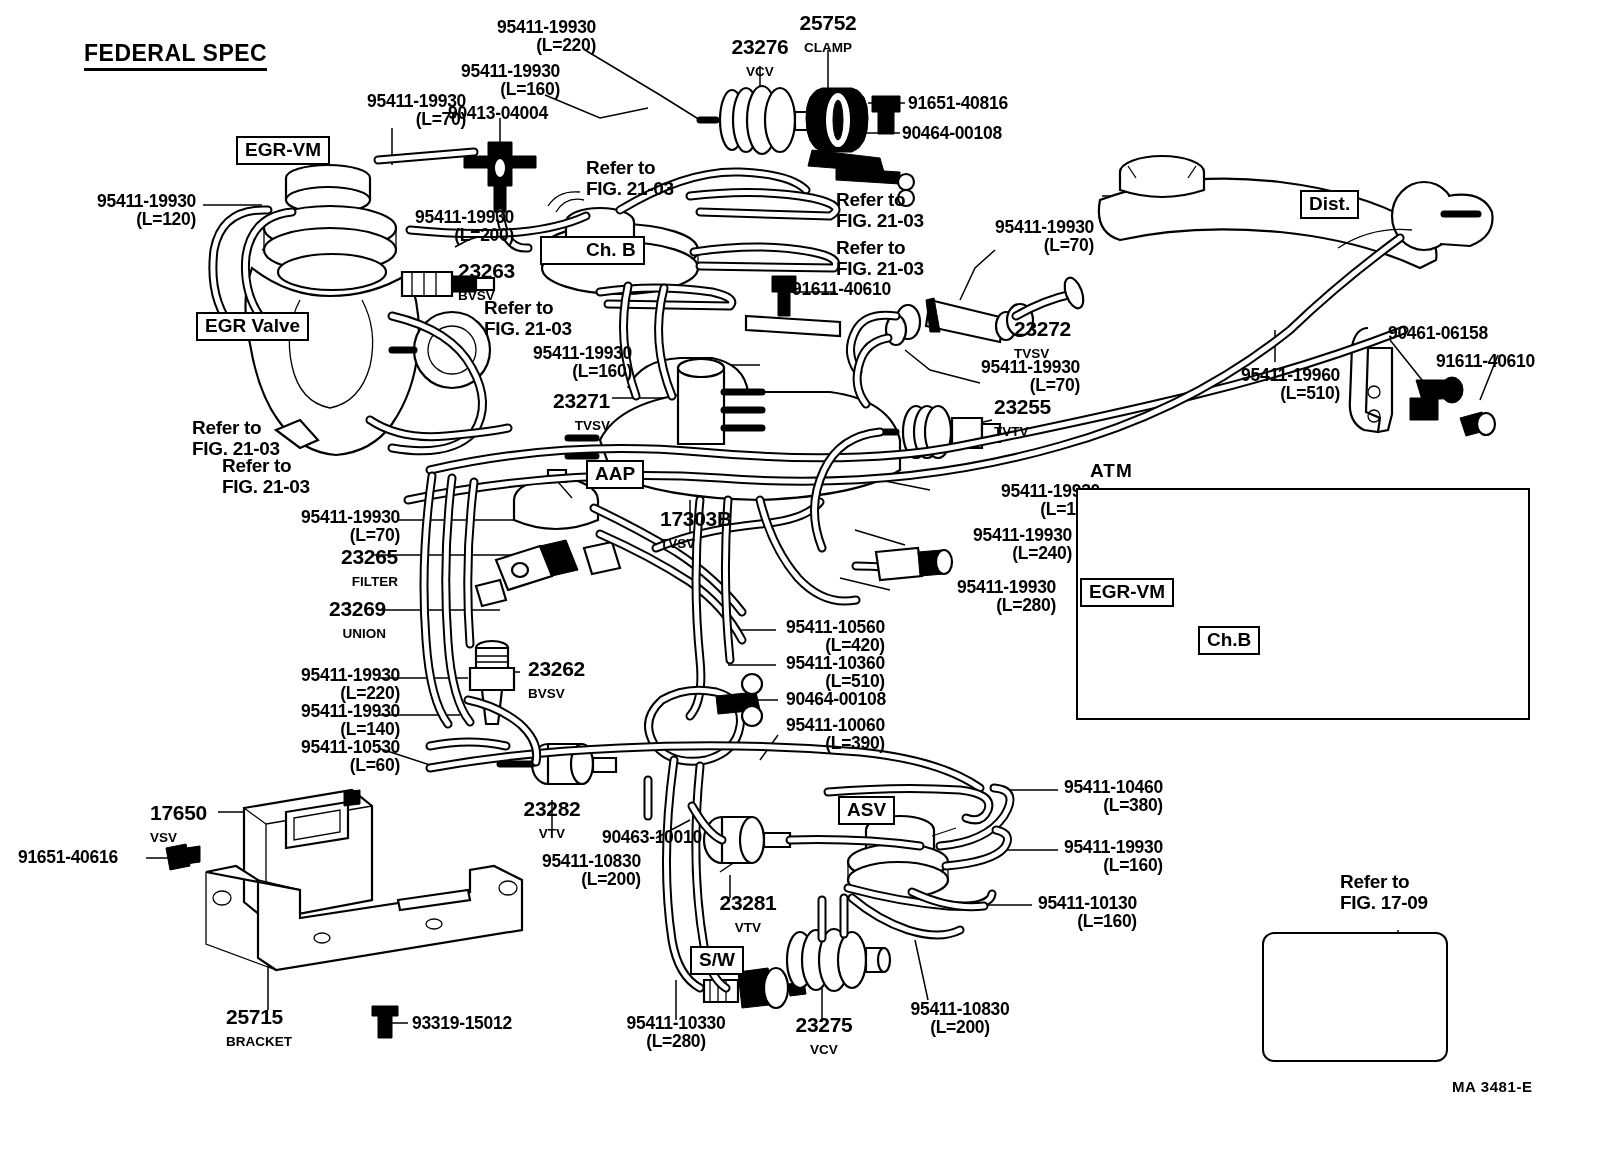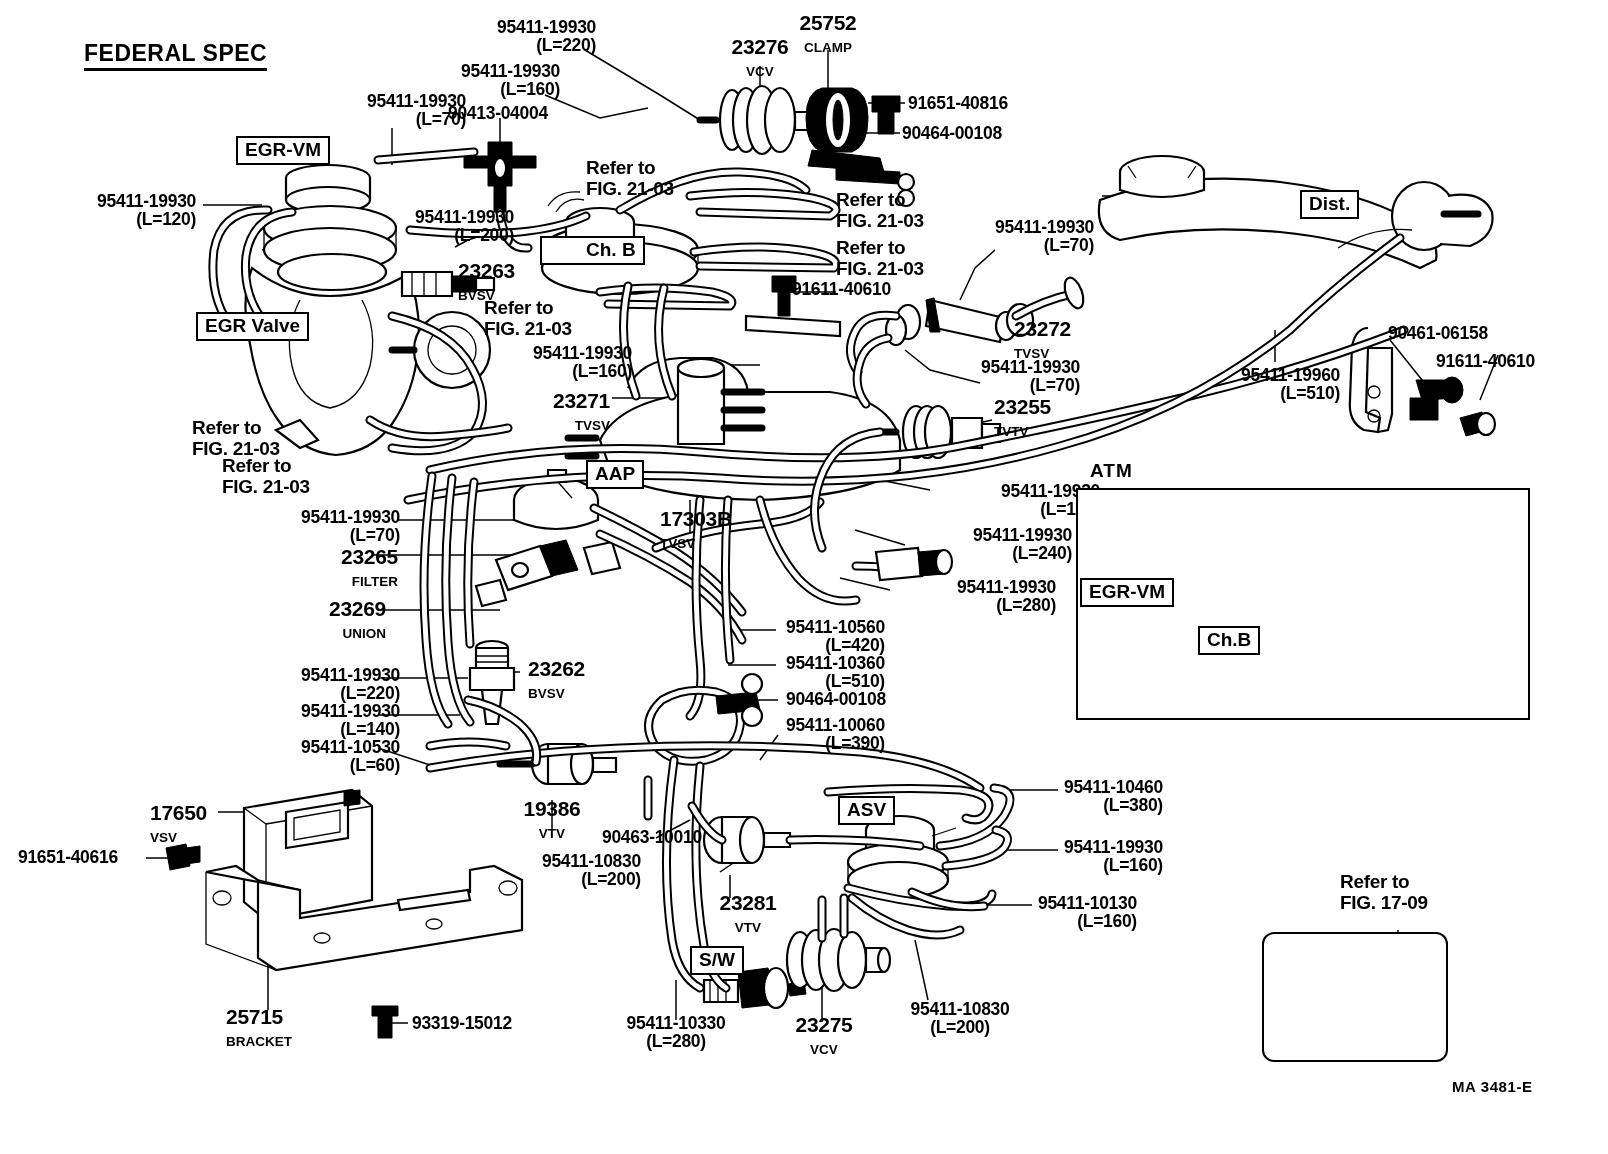--- a/index.html
+++ b/index.html
@@ -631,21 +631,21 @@
 <span>(L=140)</span></div>
 
 <div class="lbl pn2" style="left:252px;top:738px;width:148px;"><span>95411-10530</span>
 <span>(L=60)</span></div>
 
 <div class="lbl big" style="left:150px;top:802px;"><span>17650</span>
 <span class="sub">VSV</span></div>
 
 <div class="lbl pn" style="left:18px;top:848px;"><span>91651-40616</span></div>
 
-<div class="lbl big ctr" style="left:500px;top:798px;width:104px;"><span>19386</span>
+<div class="lbl big ctr" style="left:500px;top:798px;width:104px;"><span>23282</span>
 <span class="sub">VTV</span></div>
 
 <div class="lbl pn" style="left:554px;top:828px;margin-left:48px;"><span>90463-10010</span></div>
 
 <div class="lbl pn" style="left:542px;top:852px;"><span>95411-10830</span>
 <span style="display:inline-block;width:100%;text-align:right;padding-right:22px;">(L=200)</span></div>
 
 <div class="lbl big ctr" style="left:696px;top:892px;width:104px;"><span>23281</span>
 <span class="sub">VTV</span></div>
 

